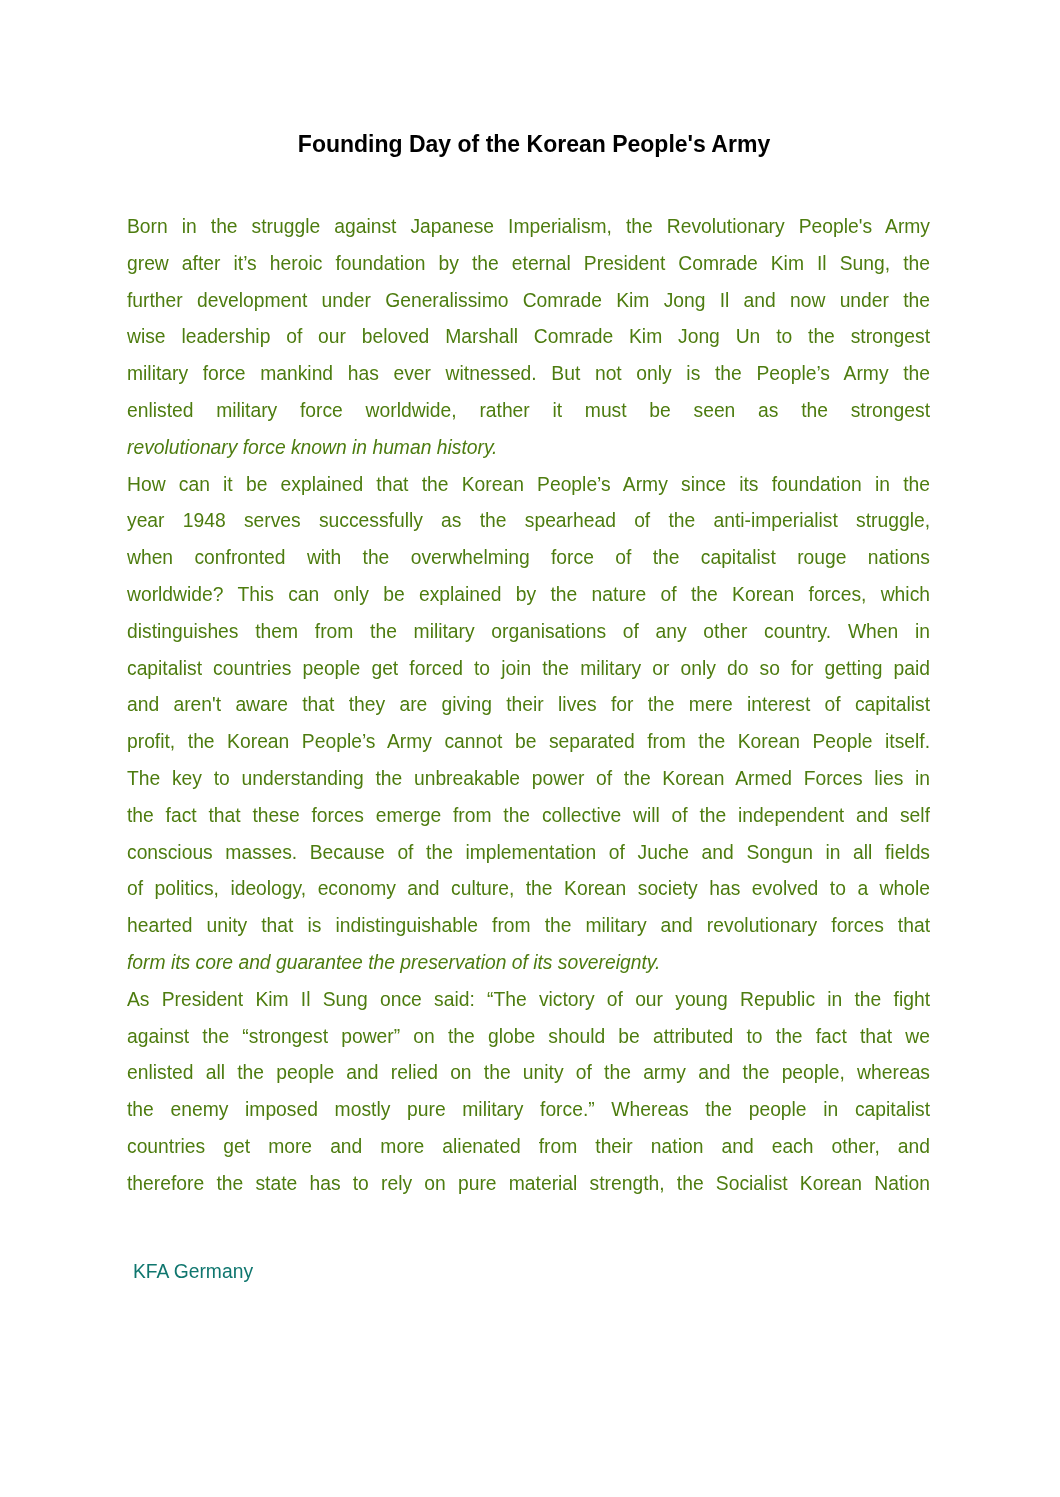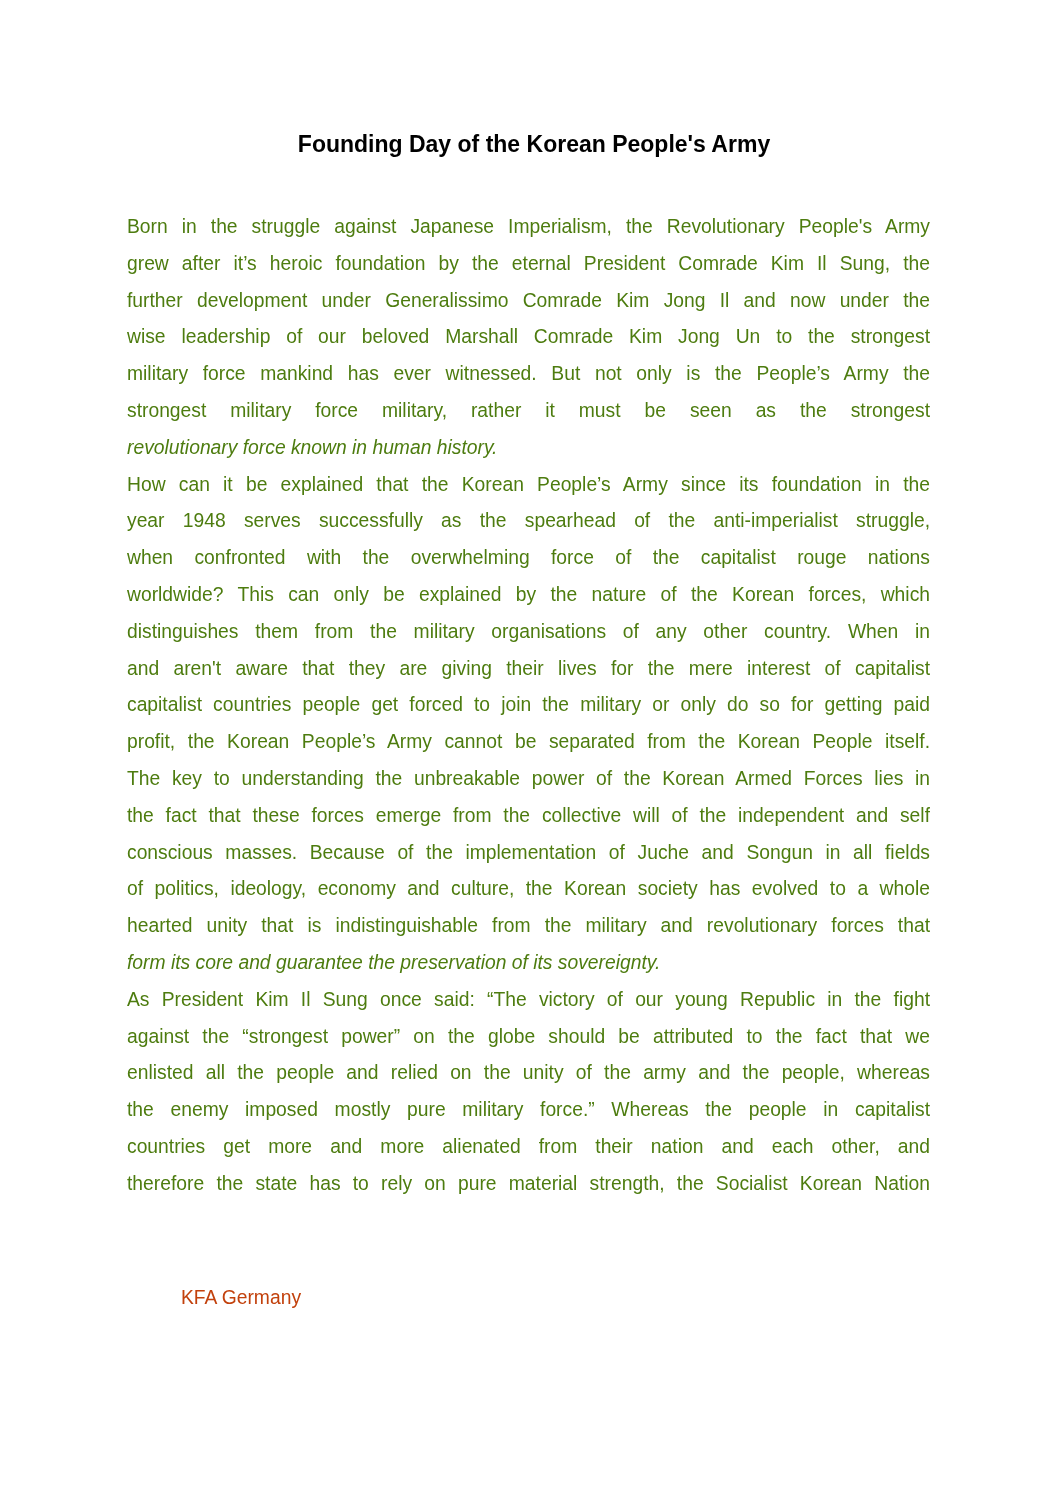--- a/index.html
+++ b/index.html
@@ -48,52 +48,51 @@
     overflow: hidden;
     white-space: normal;
   }
   .line.para-end {
     text-align: center;
     text-align-last: left;
     font-style: italic;
   }
   .footer {
     position: absolute;
-    top: 1280px;
+    top: 1254px;
     left: 133px;
     font-size: 19.3px;
     line-height: 36.8px;
-    color: #c2410c;
-    margin-left: 48px;
+    color: #0f766e;
   }
 </style>
 </head>
 <body>
 
 <div class="page">
   <h1 class="title">Founding Day of the Korean People's Army</h1>
 
   <div class="doc-body" id="doc-body">
       <div class="paragraph">
         <div class="line">Born in the struggle against Japanese Imperialism, the Revolutionary People's Army</div>
         <div class="line">grew after it’s heroic foundation by the eternal President Comrade Kim Il Sung, the</div>
         <div class="line">further development under Generalissimo Comrade Kim Jong Il and now under the</div>
         <div class="line">wise leadership of our beloved Marshall Comrade Kim Jong Un to the strongest</div>
         <div class="line">military force mankind has ever witnessed. But not only is the People’s Army the</div>
-        <div class="line">strongest military force military, rather it must be seen as the strongest</div>
+        <div class="line">enlisted military force worldwide, rather it must be seen as the strongest</div>
         <div class="line para-end">revolutionary force known in human history.</div>
       </div>
       <div class="paragraph">
         <div class="line">How can it be explained that the Korean People’s Army since its foundation in the</div>
         <div class="line">year 1948 serves successfully as the spearhead of the anti-imperialist struggle,</div>
         <div class="line">when confronted with the overwhelming force of the capitalist rouge nations</div>
         <div class="line">worldwide? This can only be explained by the nature of the Korean forces, which</div>
         <div class="line">distinguishes them from the military organisations of any other country. When in</div>
+        <div class="line">capitalist countries people get forced to join the military or only do so for getting paid</div>
         <div class="line">and aren't aware that they are giving their lives for the mere interest of capitalist</div>
-        <div class="line">capitalist countries people get forced to join the military or only do so for getting paid</div>
         <div class="line">profit, the Korean People’s Army cannot be separated from the Korean People itself.</div>
         <div class="line">The key to understanding the unbreakable power of the Korean Armed Forces lies in</div>
         <div class="line">the fact that these forces emerge from the collective will of the independent and self</div>
         <div class="line">conscious masses. Because of the implementation of Juche and Songun in all fields</div>
         <div class="line">of politics, ideology, economy and culture, the Korean society has evolved to a whole</div>
         <div class="line">hearted unity that is indistinguishable from the military and revolutionary forces that</div>
         <div class="line para-end">form its core and guarantee the preservation of its sovereignty.</div>
       </div>
       <div class="paragraph">
         <div class="line">As President Kim Il Sung once said: “The victory of our young Republic in the fight</div>

